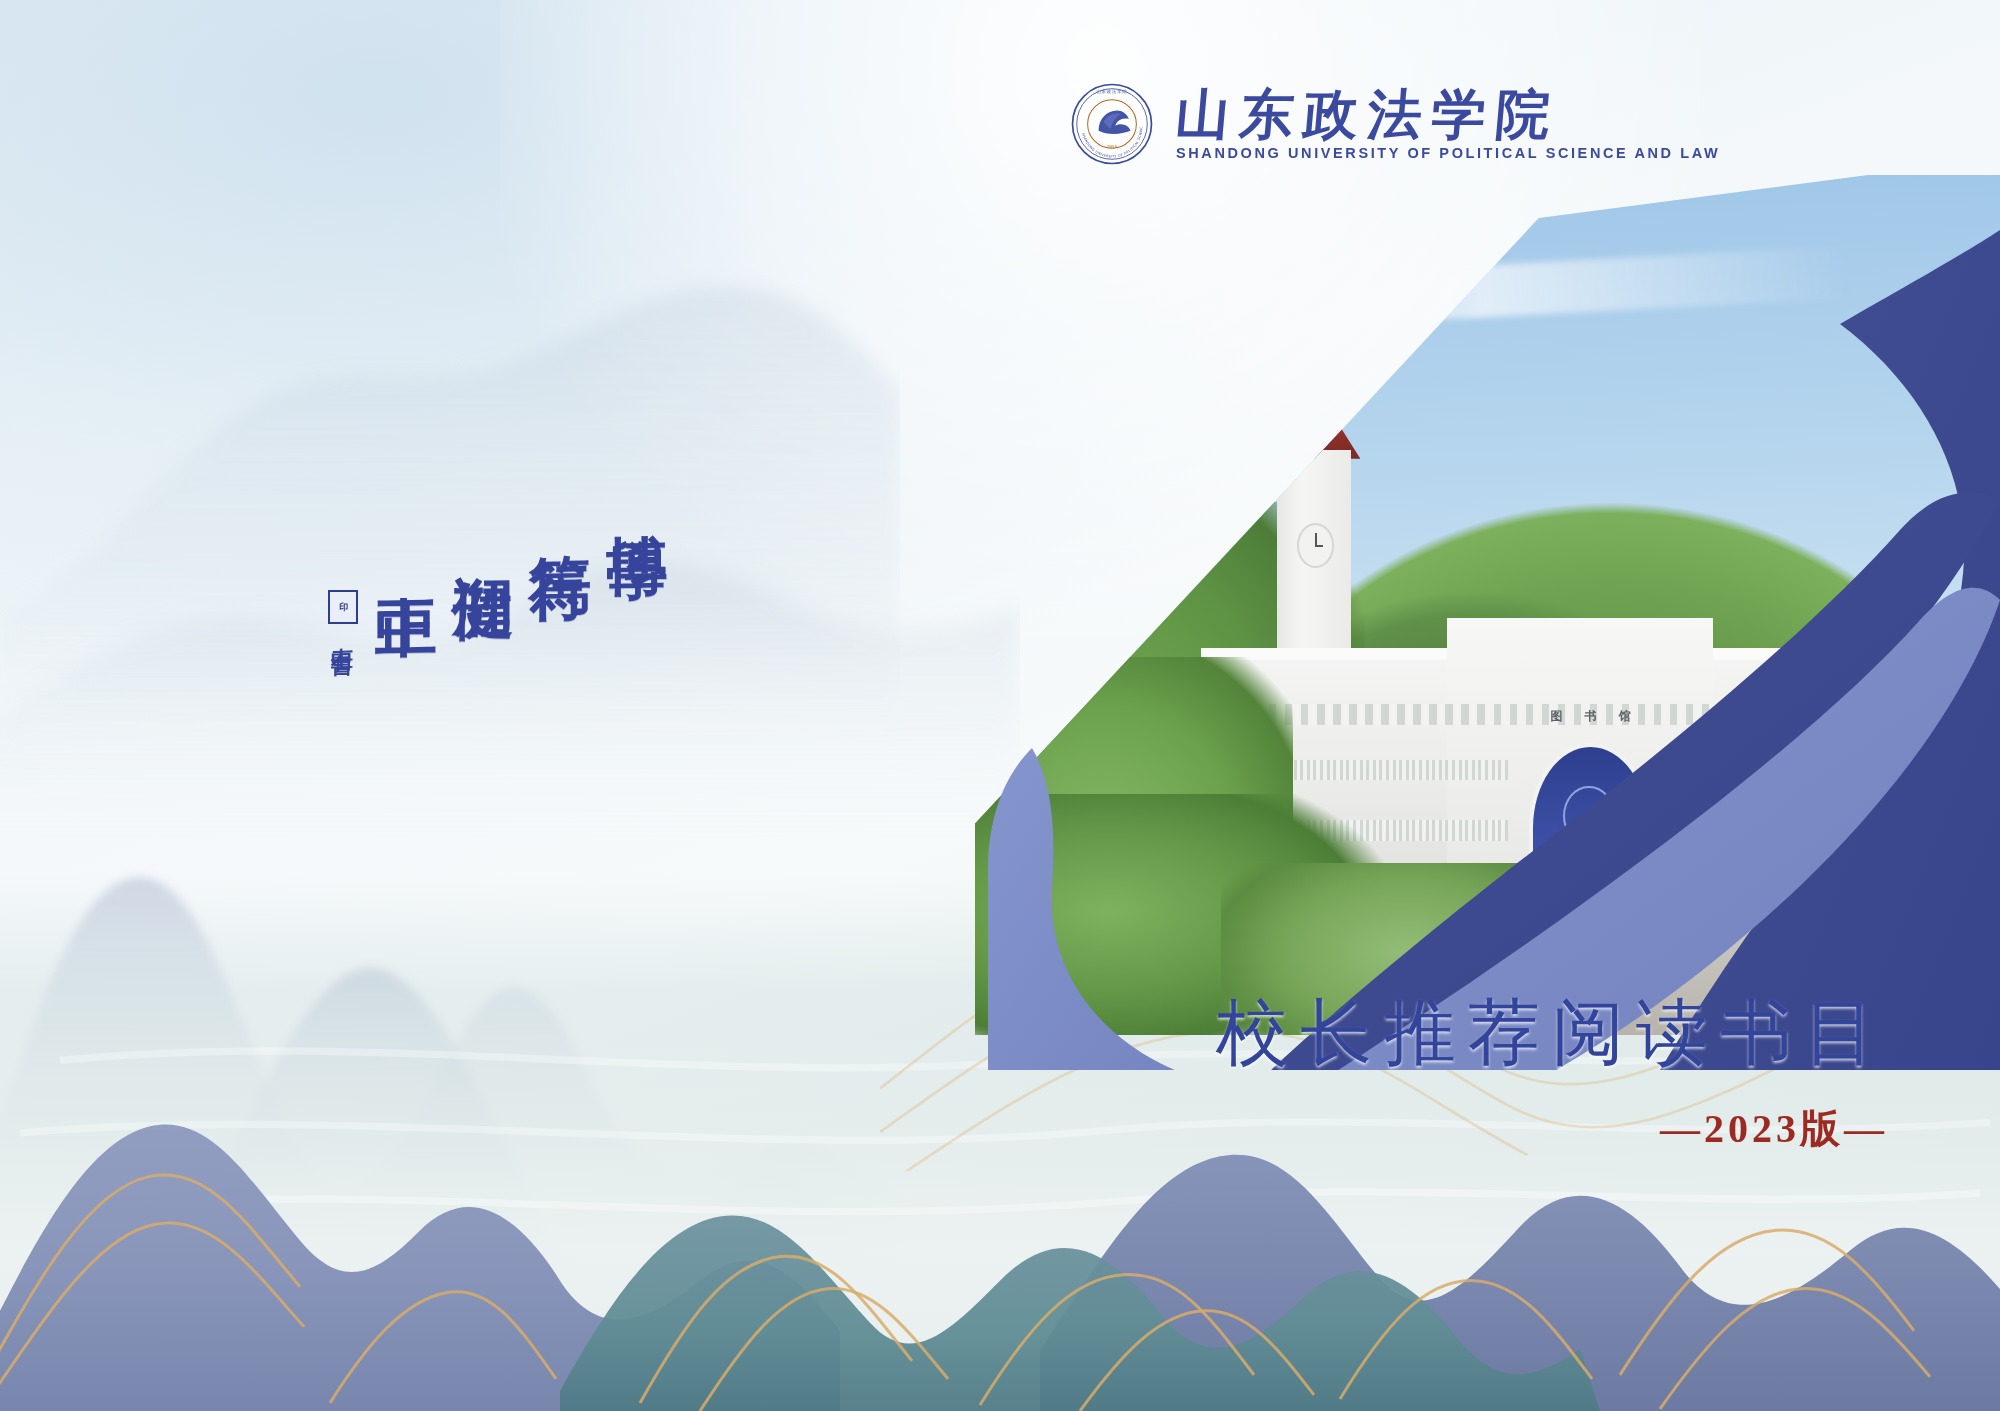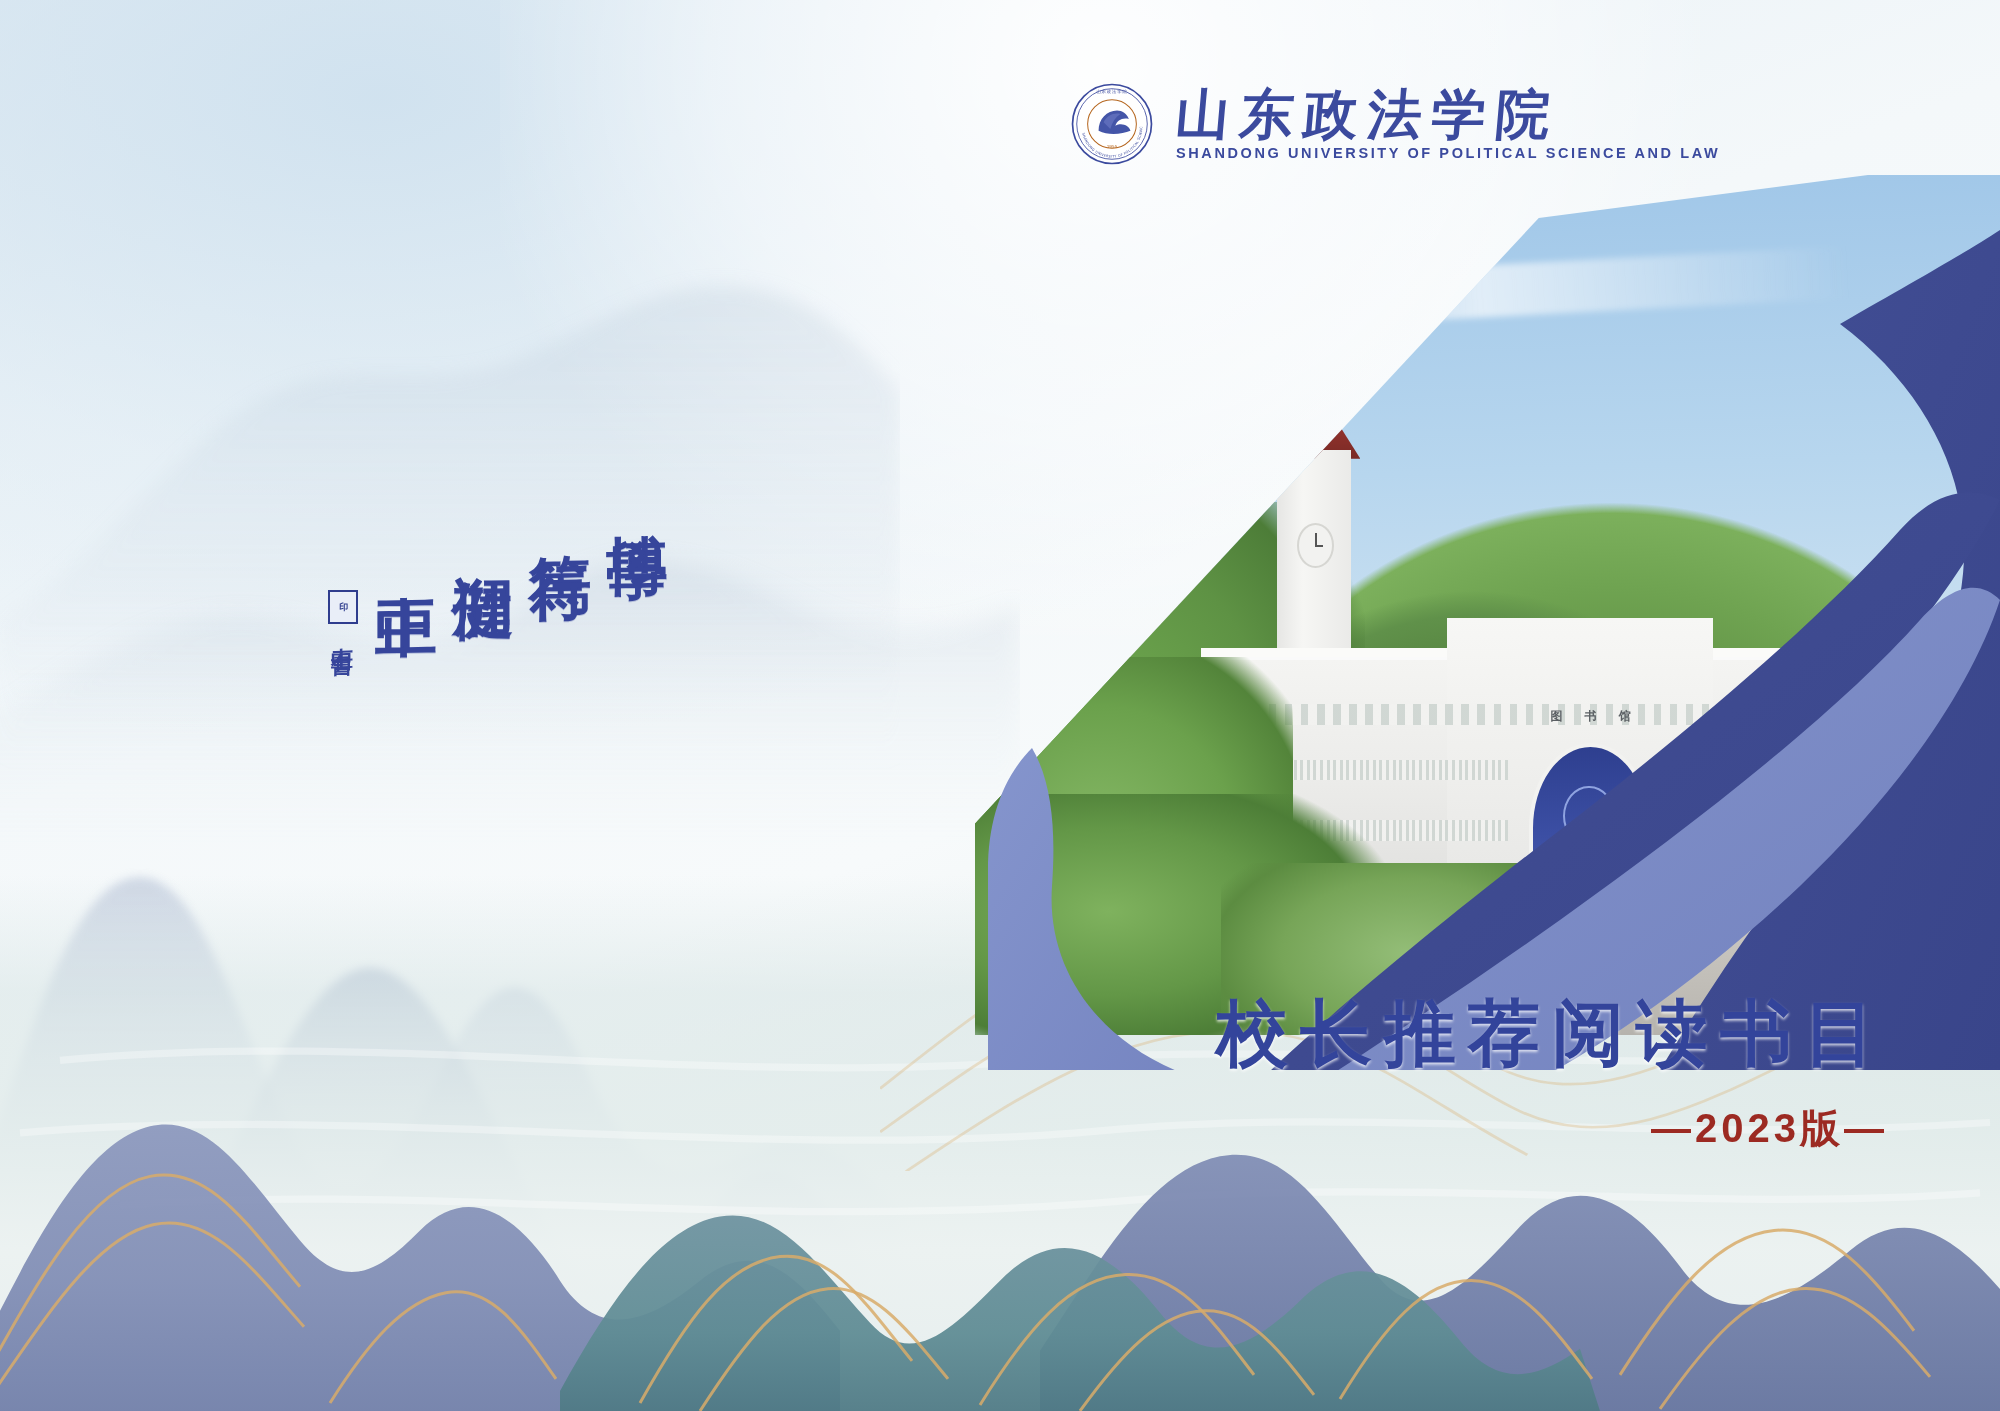--- a/index.html
+++ b/index.html
@@ -174,28 +174,28 @@
   .ph-winrow{position:absolute;height:2.4%;
     background:repeating-linear-gradient(90deg,#cfd6d2 0 1.05%, #f2f2f0 1.05% 2.3%);opacity:.95;}
 
   
   .ribbon-wrap{position:absolute;left:960px;top:170px;width:1040px;height:900px;pointer-events:none;}
 
   
   .title-block{position:absolute;right:112px;bottom:255px;text-align:right;}
   .title-main{
     font-family:"DejaVu Serif","Liberation Serif",serif;
-    font-size:72px;font-weight:700;color:#33449b;letter-spacing:12px;
+    font-size:72px;font-weight:400;color:#33449b;letter-spacing:12px;
     line-height:1.05;white-space:nowrap;
     text-shadow:0 2px 3px rgba(255,255,255,.75);
   }
   .title-sub{
     margin-top:30px;font-size:40px;font-weight:700;color:#9c2a22;
     letter-spacing:4px;white-space:nowrap;
-    font-family:Liberation Sans, sans-serif;
+    font-family:Liberation Serif, serif;
   }
   .gold-lines-bg{position:absolute;right:4%;bottom:17%;width:52%;height:22%;pointer-events:none;opacity:.75;}
 </style>
 </head>
 <body>
 
 <div id="page">
 
   <div class="sky-wash"></div>
   <div class="sky-wash2"></div>

